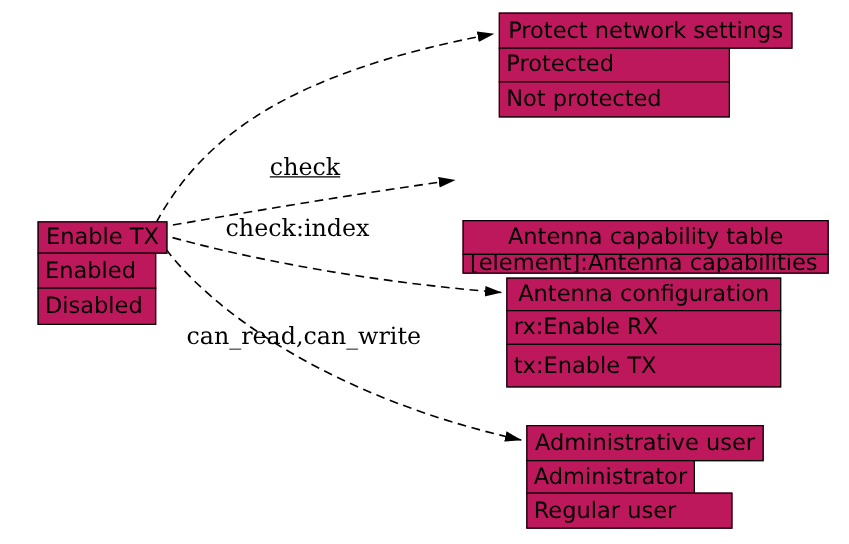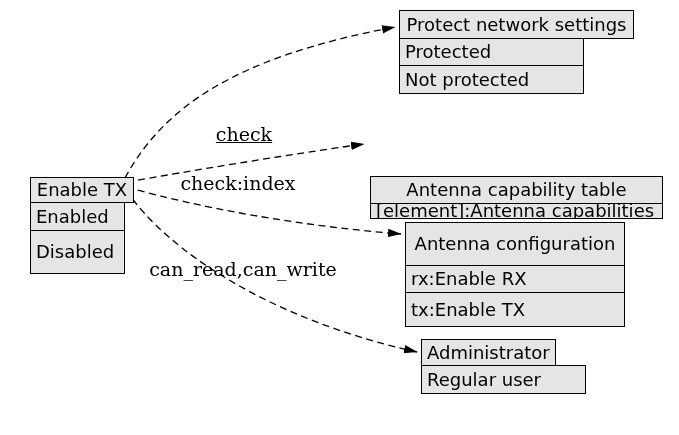--- a/index.html
+++ b/index.html
@@ -25,21 +25,21 @@
     stroke: #000000;
     stroke-width: 1.3;
     stroke-dasharray: 7 4.5;
   }
   .node {
     position: absolute;
   }
   .cell {
     box-sizing: border-box;
     border: 1px solid #000000;
-    background: #e5e5e5;
+    background: #be185d;
     color: #000000;
     font-size: 18px;
     line-height: 1;
     display: flex;
     align-items: center;
     white-space: nowrap;
     overflow: hidden;
   }
   .cell.header {
     justify-content: center;
@@ -77,38 +77,39 @@
     <path d="M118.5,184.5 L132,180.2 L132,188.8 Z" fill="#000000"></path>
   </svg>
 
   <div class="edge-label" style="left:244px; top:125px;text-decoration:underline;">check</div>
   <div class="edge-label" style="left:238px; top:174px;">check:index</div>
   <div class="edge-label" style="left:243px; top:228px;margin-top:32px;">can_read,can_write</div>
 
   <div class="node" style="left:30px; top:177px;">
     <div class="cell header" style="width:104px; height:26px;">Enable TX</div>
     <div class="cell row" style="width:95px; height:29px;">Enabled</div>
-    <div class="cell row" style="width:95px; height:44px;">Disabled</div>
+    <div class="cell row" style="width:95px; height:30px;">Disabled</div>
   </div>
 
   <div class="node" style="left:399px; top:10px;">
     <div class="cell header" style="width:235px; height:29px;">Protect network settings</div>
     <div class="cell row" style="width:185px; height:28px;">Protected</div>
     <div class="cell row" style="width:185px; height:29px;">Not protected</div>
   </div>
 
   <div class="node" style="left:370px; top:128px;margin-top:48px;">
     <div class="cell header" style="width:293px; height:28px;">Antenna capability table</div>
     <div class="cell row" style="width:293px; height:16px;">[element]:Antenna capabilities</div>
   </div>
 
   <div class="node" style="left:405px; top:222px;">
-    <div class="cell header" style="width:220px; height:44px;">Antenna configuration</div>
+    <div class="cell header" style="width:220px; height:27px;">Antenna configuration</div>
     <div class="cell row" style="width:220px; height:28px;">rx:Enable RX</div>
     <div class="cell row" style="width:220px; height:35px;">tx:Enable TX</div>
   </div>
 
   <div class="node" style="left:421px; top:340px;">
+    <div class="cell header" style="width:190px; height:29px;">Administrative user</div>
     <div class="cell row" style="width:135px; height:27px;">Administrator</div>
     <div class="cell row" style="width:165px; height:29px;">Regular user</div>
   </div>
 
 </div>
 
 </body></html>

